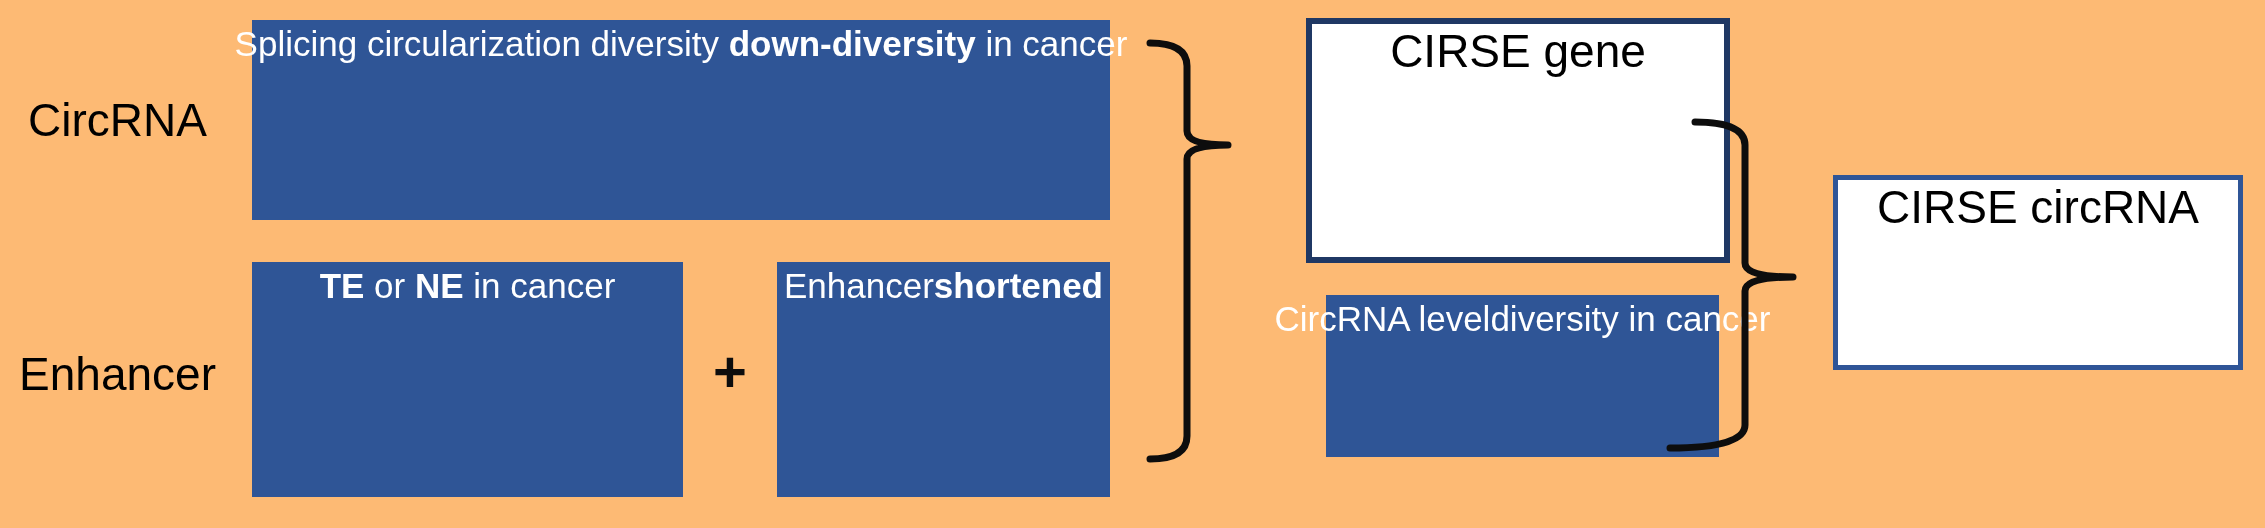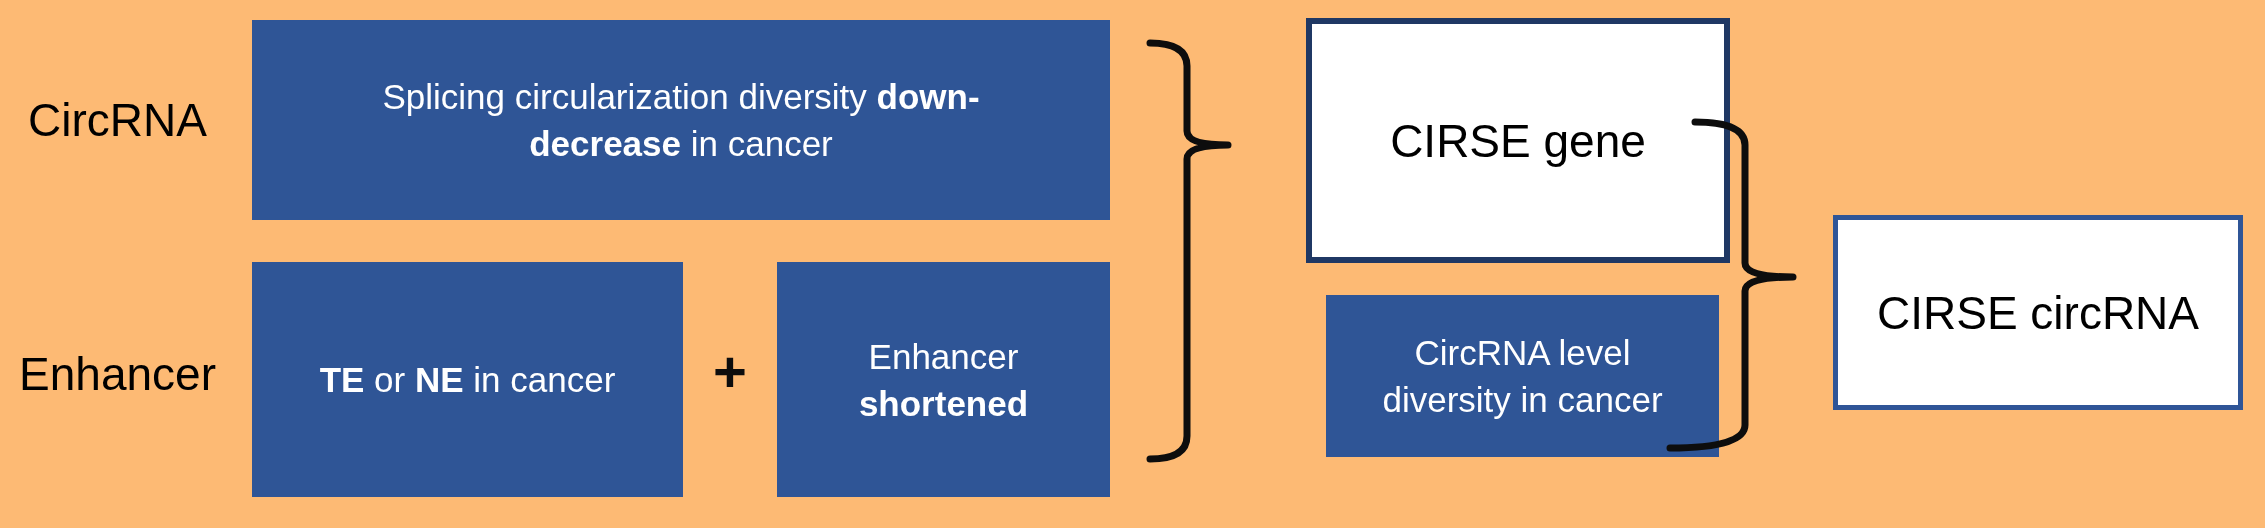--- a/index.html
+++ b/index.html
@@ -17,39 +17,38 @@
     left: 0;
     width: 235px;
     text-align: center;
     font-size: 46px;
     color: #000000;
     line-height: 54px;
   }
   .box {
     position: absolute;
     display: flex;
-    flex-direction: column;
-    align-items: center;
+    flex-direction: row;
     justify-content: center;
     text-align: center;
     box-sizing: border-box;
   }
   .box.blue {
     background: #2F5596;
     color: #ffffff;
     font-size: 35px;
     line-height: 47px;
   }
   .box.outline {
     background: #ffffff;
     color: #000000;
     font-size: 46px;
   }
   .box.outline.dark  { border: 6px solid #1F3864; }
-  .box.outline.light { border: 5px solid #2F5597; margin-top: 40px; }
+  .box.outline.light { border: 5px solid #2F5597; }
   .b { font-weight: bold; }
   .plus {
     position: absolute;
     left: 683px;
     top: 337px;
     width: 94px;
     height: 70px;
     line-height: 70px;
     text-align: center;
     font-size: 58px;
@@ -69,21 +68,21 @@
 </head>
 <body>
 
 <div class="canvas">
 
   <div class="row-label" style="top:93px;">CircRNA</div>
   <div class="row-label" style="top:347px;">Enhancer</div>
 
   <div class="box blue" style="left:252px; top:20px; width:858px; height:200px;">
     <div class="txtline"><span>Splicing circularization diversity </span><span class="b">down-</span></div>
-    <div class="txtline"><span class="b">decrease</span><span> in cancer</span></div>
+    <div class="txtline"><span class="b">diversity</span><span> in cancer</span></div>
   </div>
 
   <div class="box blue" style="left:252px; top:262px; width:431px; height:235px;">
     <div class="txtline"><span class="b">TE</span><span> or </span><span class="b">NE</span><span> in cancer</span></div>
   </div>
 
   <div class="plus">+</div>
 
   <div class="box blue" style="left:777px; top:262px; width:333px; height:235px;">
     <div class="txtline"><span>Enhancer</span></div>

